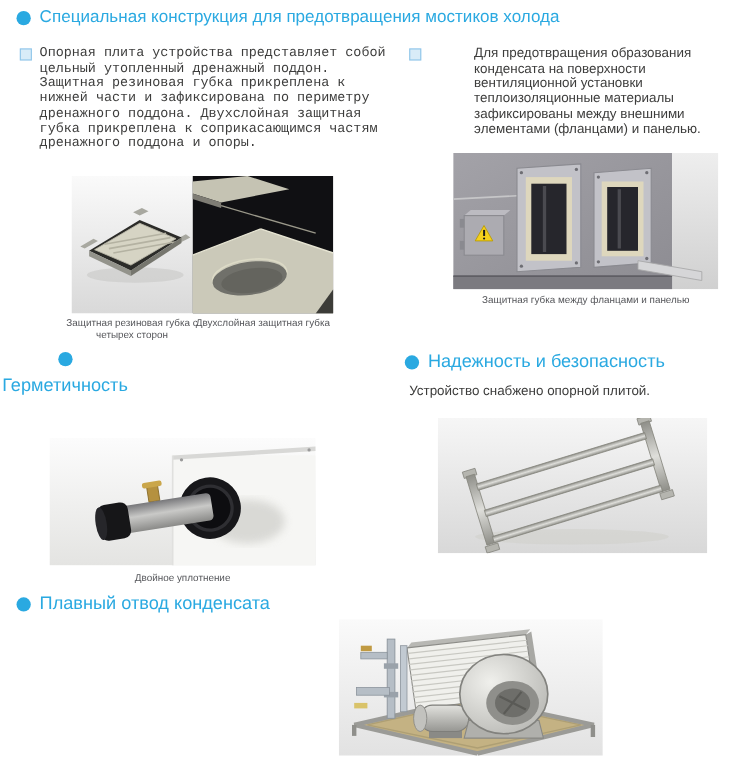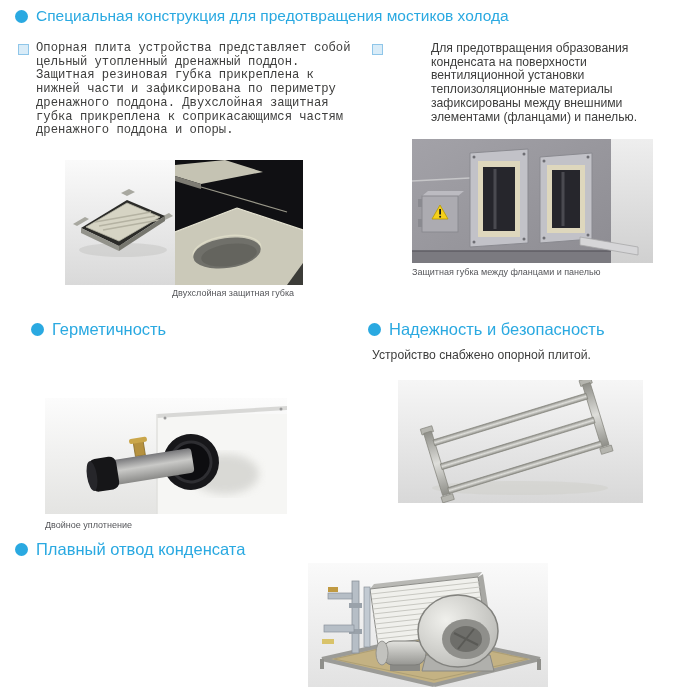--- a/index.html
+++ b/index.html
@@ -13,21 +13,21 @@
   .h2 { font-size:16.5px; }
   .dot { width:13px; height:13px; border-radius:50%; background:#2aa9e1; flex:none; }
 
   .item { position:absolute; display:flex; gap:7px; align-items:flex-start; }
   .sq { width:11px; height:11px; background:#d9ecf8; border:1px solid #8fc6e9;
         flex:none; margin-top:2px; }
   .body, .para { font-size:12.2px; line-height:13.7px; color:#3d3d3c; }
   .para { position:absolute; }
 
   .caption { position:absolute; font-size:9px; line-height:10.5px; color:#55565a;
-             }
+             text-align:center; }
   .img { position:absolute; display:block; }
 </style>
 </head>
 <body>
 
 <div class="page">
 
   <div class="h1" style="left:15px; top:7px;">
     <span class="dot"></span>
     <span>Специальная конструкция для предотвращения мостиков холода</span>
@@ -72,20 +72,21 @@
     <line x1="26" y1="27" x2="112" y2="52" stroke="#9a988a" stroke-width="1.2"></line>
     <polygon points="0,72 62,48 128,70 128,125 0,125" fill="#cbc9b9"></polygon>
     <line x1="0" y1="72" x2="62" y2="48" stroke="#e6e4d2" stroke-width="1.2"></line>
     <line x1="62" y1="48" x2="128" y2="70" stroke="#e6e4d2" stroke-width="1.2"></line>
     <ellipse cx="52" cy="91" rx="34" ry="15" fill="none" stroke="#dcdac6" stroke-width="1.5" transform="rotate(-8 52 91)"></ellipse>
     <ellipse cx="52" cy="93" rx="34" ry="15" fill="#70706a" transform="rotate(-8 52 93)"></ellipse>
     <ellipse cx="54" cy="95" rx="28" ry="11" fill="#64645e" transform="rotate(-8 54 95)"></ellipse>
     <polygon points="112,125 128,103 128,125" fill="#3c3c38"></polygon>
   </svg>
 
+  <div class="caption" style="left:60px; top:288px; width:120px;">Защитная резиновая губка с четырех сторон</div>
   <div class="caption" style="left:172px; top:288px; width:134px;">Двухслойная защитная губка</div>
 
   <svg class="img" style="left:412px; top:139px;" width="241" height="124" viewBox="0 0 241 124">
     <defs>
       <linearGradient id="gp" x1="0" y1="0" x2="1" y2="1">
         <stop offset="0" stop-color="#a3a2a8"></stop>
           <stop offset="1" stop-color="#8d8c92"></stop>
       </linearGradient>
       <linearGradient id="gs" x1="0" y1="0" x2="0" y2="1">
         <stop offset="0" stop-color="#eeeeee"></stop>
@@ -127,21 +128,21 @@
       <rect x="27.2" y="70" width="1.8" height="5.5" fill="#1a1a1a"></rect>
       <circle cx="28.1" cy="77.8" r="1" fill="#1a1a1a"></circle>
     </g>
     <rect x="0" y="112" width="199" height="12" fill="#7b7a80"></rect>
     <line x1="0" y1="112" x2="199" y2="112" stroke="#5f5e64" stroke-width="1.5"></line>
     <polygon points="168,98 226,108 226,116 168,106" fill="#d6d6d8" stroke="#a8a8aa" stroke-width="0.8"></polygon>
   </svg>
 
   <div class="caption" style="left:412px; top:267px; width:241px;">Защитная губка между фланцами и панелью</div>
 
-  <div class="h2" style="left:31px; top:320px;">
+  <div class="h2" style="left:2px; top:320px;flex-direction:column;">
     <span class="dot"></span>
     <span>Герметичность</span>
   </div>
 
   <svg class="img" style="left:45px; top:398px;" width="242" height="116" viewBox="0 0 242 116">
     <defs>
       <linearGradient id="gw" x1="0" y1="0" x2="0" y2="1">
         <stop offset="0" stop-color="#fcfcfc"></stop>
           <stop offset="1" stop-color="#e4e4e2"></stop>
       </linearGradient>

